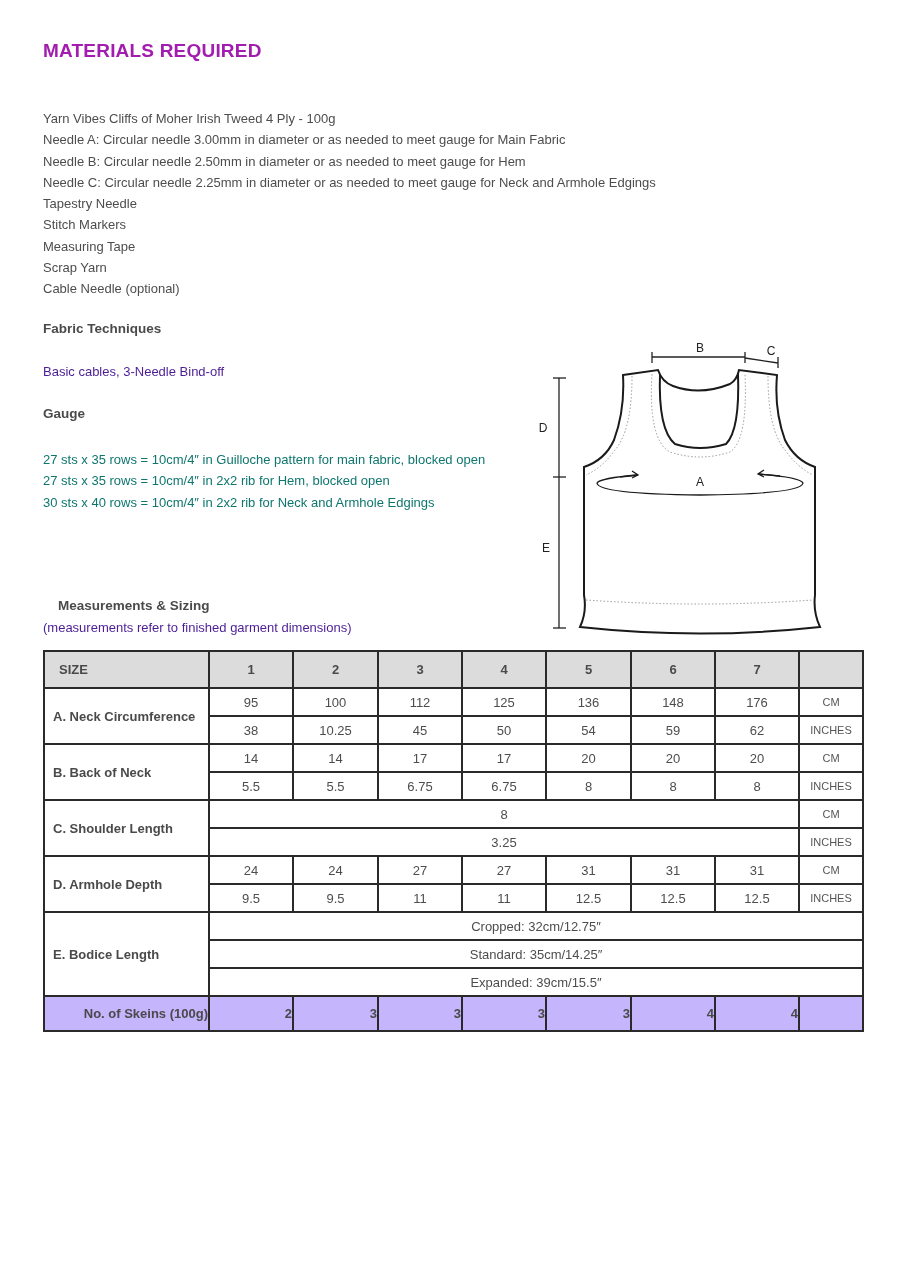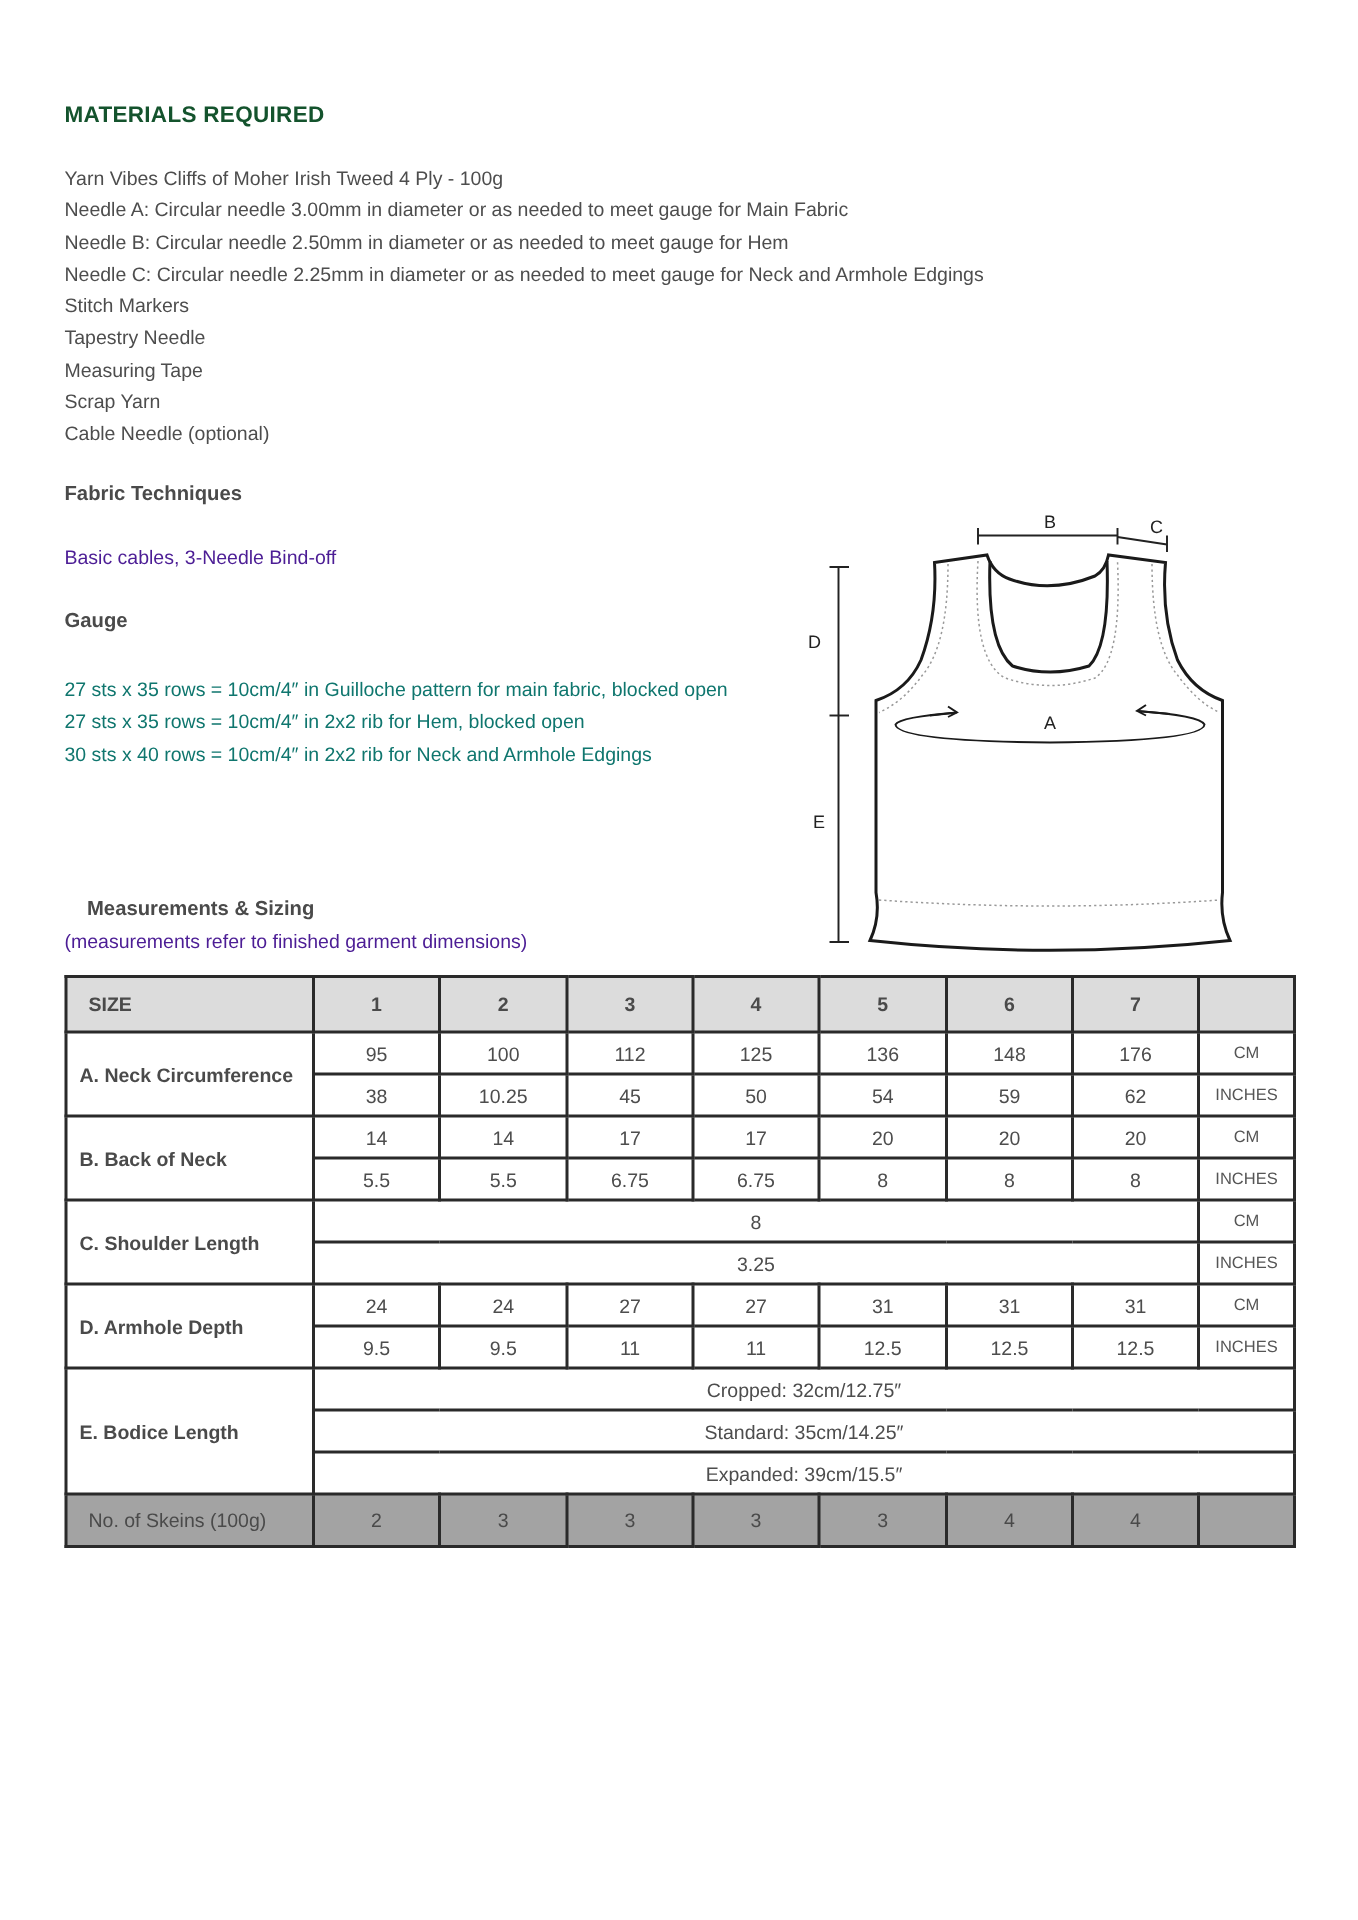--- a/index.html
+++ b/index.html
@@ -1,48 +1,48 @@
 <!DOCTYPE html>
 <html><head>
 <meta charset="utf-8">
 <style>
   html, body { margin:0; padding:0; background:#ffffff; }
   body { width:905px; height:1280px; position:relative; overflow:hidden;
          font-family:"Liberation Sans", sans-serif; color:#4a4a4a; }
   .abs { position:absolute; }
-  .h1 { left:43px; top:40px; font-size:15px; font-weight:bold; color:#14532d; letter-spacing:0.2px;margin-top:28px; }
+  .h1 { left:43px; top:40px; font-size:19px; font-weight:bold; color:#a21caf; letter-spacing:0.2px; }
   .list { left:43px; top:108px; font-size:13px; line-height:21.3px; color:#4d4d4d; }
   .list div { white-space:nowrap; }
   .h2 { font-size:13.5px; font-weight:bold; color:#4a4a4a; }
   .body { font-size:13px; color:#4c1d95; white-space:nowrap; }
   .gauge { left:43px; top:449px; font-size:13px; line-height:21.3px; color:#0f766e; }
   .gauge div { white-space:nowrap; }
 
   table.sz { position:absolute; left:43px; top:650px; border-collapse:collapse;
              table-layout:fixed; width:819px; }
   table.sz td { border:2px solid #2a2a2a; text-align:center; font-size:13px; color:#4d4d4d; padding:0; height:26px; }
   table.sz tr.head td { background:#dcdcdc; height:35px; font-weight:bold; font-size:13px; color:#4a4a4a; }
-  table.sz tr.foot td { background:#a3a3a3; height:33px; font-weight:normal; color:#4a4a4a; }
+  table.sz tr.foot td { background:#c4b5fd; height:33px; font-weight:bold; color:#4a4a4a;text-align:right; }
   table.sz td.label { text-align:left; padding-left:8px; font-weight:bold; color:#4a4a4a; font-size:13px; }
   table.sz tr.head td.label, table.sz tr.foot td.label { padding-left:14px; }
   table.sz td.unit { font-size:11px; color:#555; }
   table.sz td.span { text-align:center; }
 </style>
 </head>
 <body>
 
 <div class="abs h1">MATERIALS REQUIRED</div>
 
 <div class="abs list">
   <div>Yarn Vibes Cliffs of Moher Irish Tweed 4 Ply - 100g</div>
   <div>Needle A: Circular needle 3.00mm in diameter or as needed to meet gauge for Main Fabric</div>
   <div>Needle B: Circular needle 2.50mm in diameter or as needed to meet gauge for Hem</div>
   <div>Needle C: Circular needle 2.25mm in diameter or as needed to meet gauge for Neck and Armhole Edgings</div>
+  <div>Tapestry Needle</div>
   <div>Stitch Markers</div>
-  <div>Tapestry Needle</div>
   <div>Measuring Tape</div>
   <div>Scrap Yarn</div>
   <div>Cable Needle (optional)</div>
 </div>
 
 <div class="abs h2" style="left:43px; top:321px;">Fabric Techniques</div>
 <div class="abs body" style="left:43px; top:364px;">Basic cables, 3-Needle Bind-off</div>
 
 <div class="abs h2" style="left:43px; top:406px;">Gauge</div>
 <div class="abs gauge">

